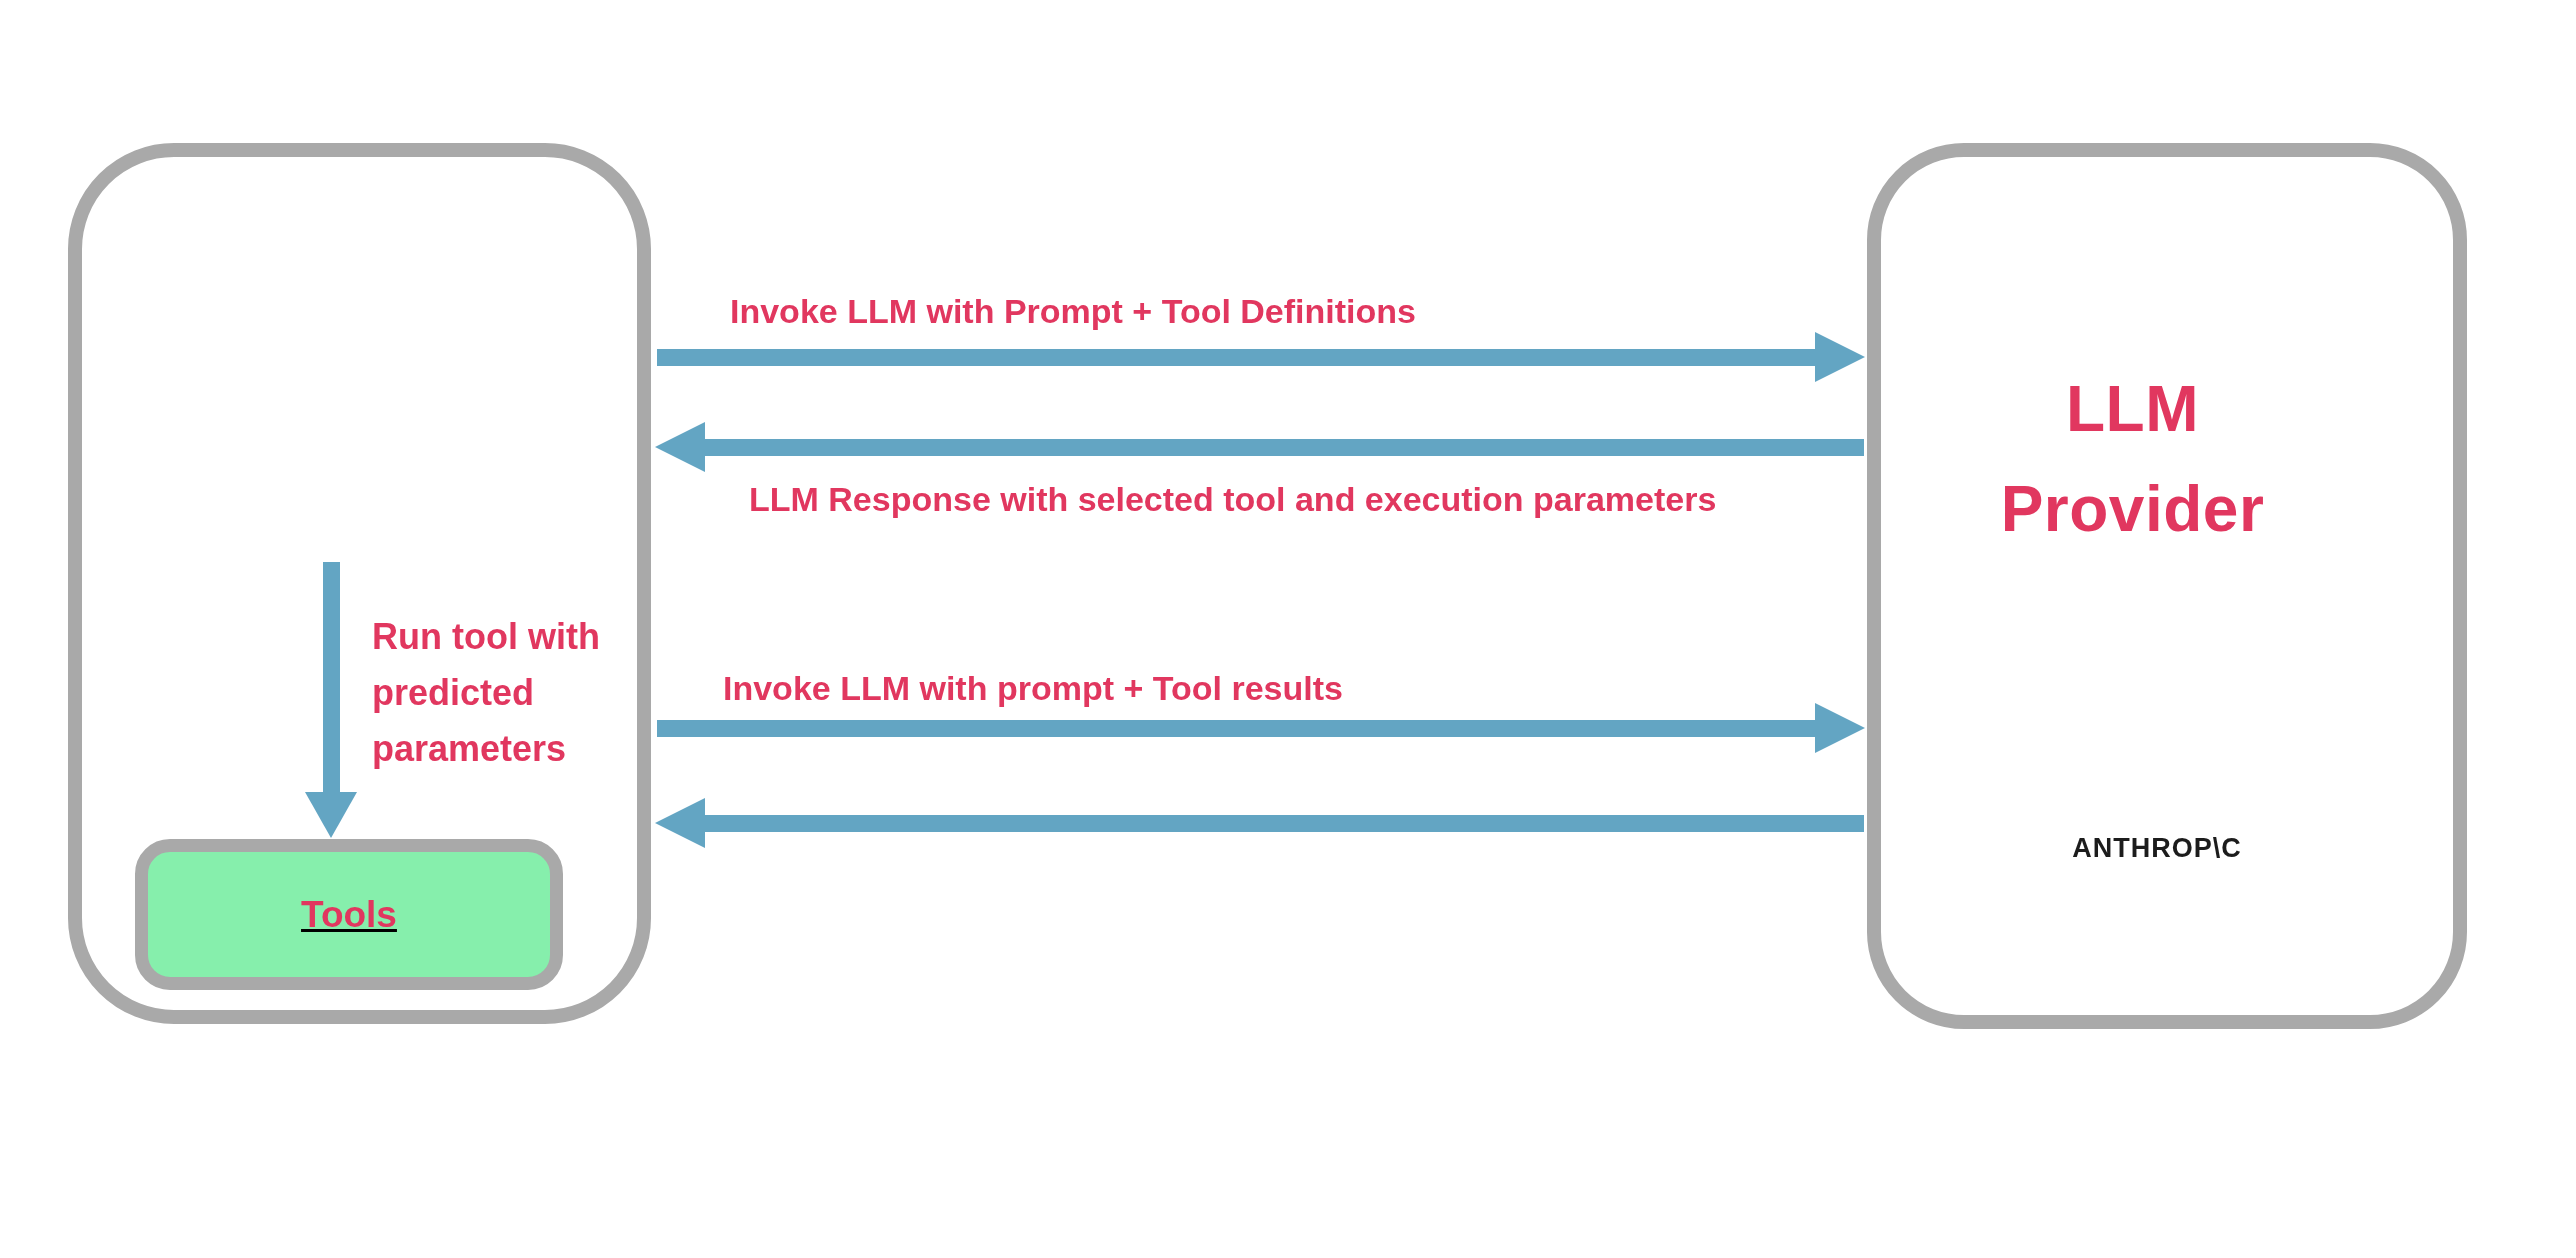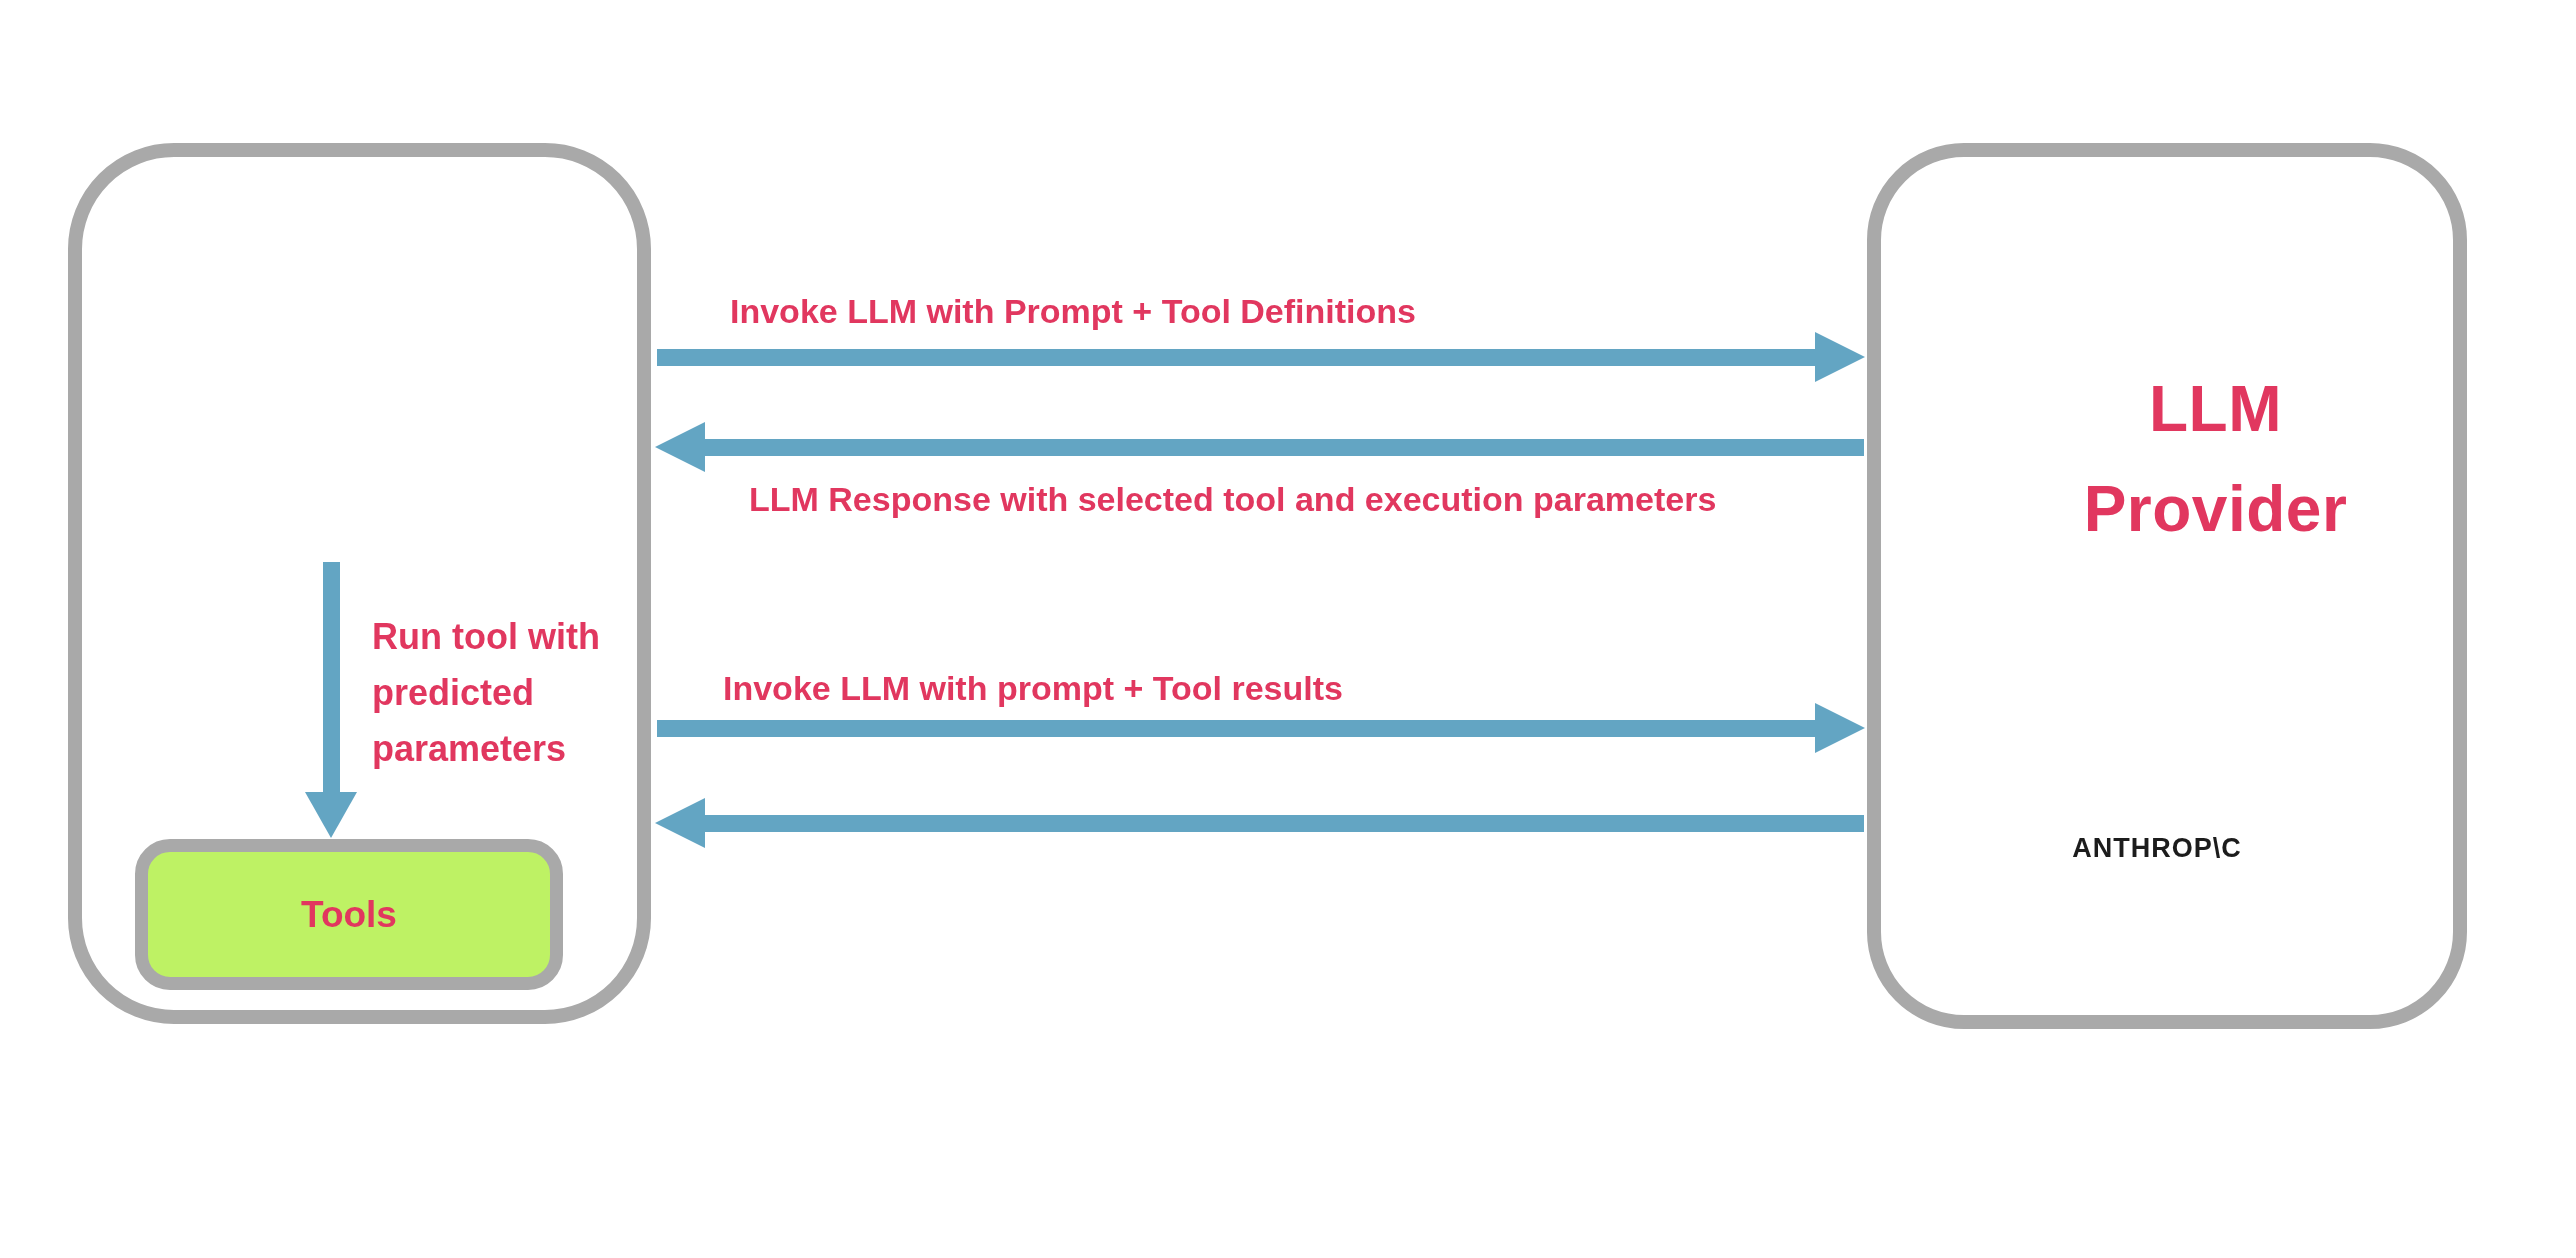--- a/index.html
+++ b/index.html
@@ -22,37 +22,37 @@
   }
   .client-box { left: 68px;   top: 143px; width: 583px; height: 881px; }
   .llm-box    { left: 1867px; top: 143px; width: 600px; height: 886px; border-radius: 97px; }
 
   .tools-box {
     position: absolute;
     box-sizing: border-box;
     left: 135px; top: 839px; width: 428px; height: 151px;
     border: 13.5px solid #A9A9A9;
     border-radius: 35px;
-    background: #bef264;
-    display: flex; align-items: center; justify-content: center;
+    background: #86efac;
+    display: flex; align-items: center; justify-content: center; text-decoration: underline;
   }
 
   
   .pink { color: #E1375F; }
   .box-title {
     position: absolute;
     text-align: center;
     font-weight: bold;
     font-size: 64px;
     line-height: 100px;
     white-space: pre-line;
     letter-spacing: 0.5px;
   }
   .client-title { left: 68px;   top: 375px; width: 486px; }
-  .llm-title    { left: 1948px; top: 359px; width: 503px; padding-left: 16px; }
+  .llm-title    { left: 1865px; top: 359px; width: 503px; padding-left: 16px; }
 
   .tools-label { font-size: 37px; font-weight: bold; }
 
   .arrow-label {
     position: absolute;
     font-size: 34px;
     font-weight: bold;
     white-space: nowrap;
   }
   .label-1 { left: 722px; top: 292px; margin-left: 8px; }

